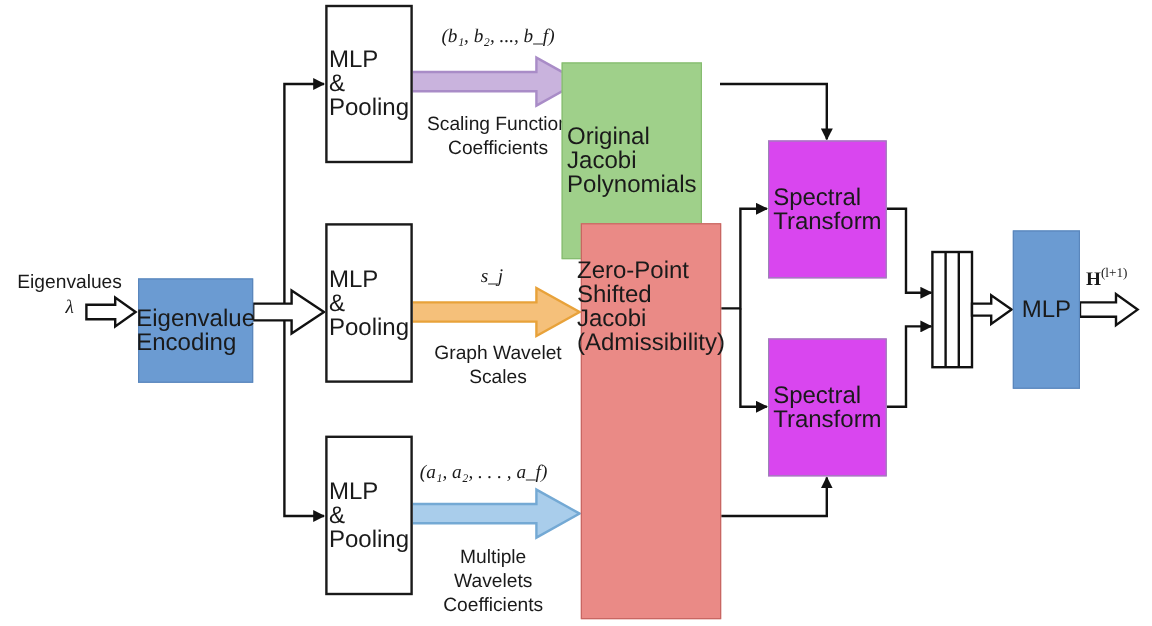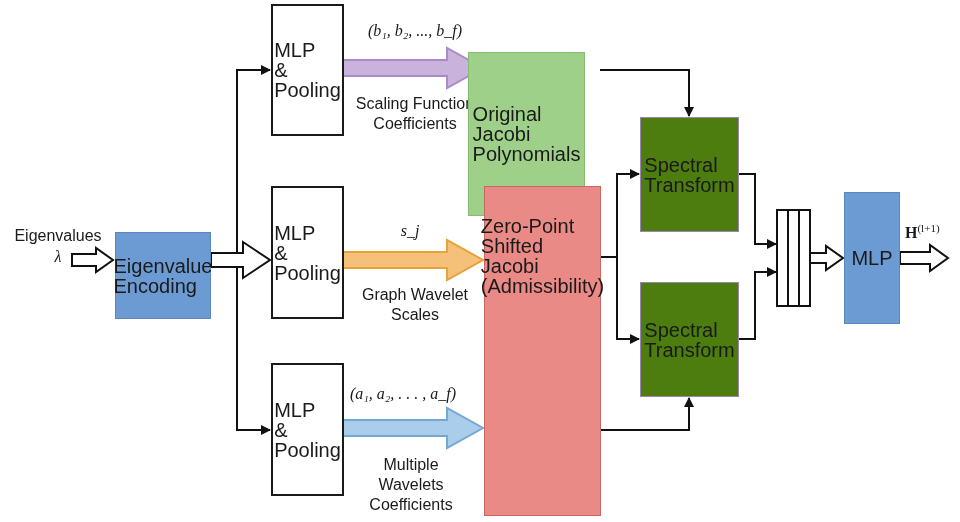--- a/index.html
+++ b/index.html
@@ -7,21 +7,21 @@
            font-family: "Liberation Sans", sans-serif; color: #1a1a1a; }
     svg { position: absolute; left: 0; top: 0; }
     .box { position: absolute; box-sizing: border-box; display: flex; align-items: center;
            justify-content: center; text-align: left; font-size: 20px; line-height: 20px; white-space: pre-line; }
     .lbl { position: absolute; text-align: center; font-size: 16px; line-height: 20px; white-space: pre-line; }
     .math { position: absolute; font-family: Liberation Serif, serif; font-style: italic; font-size: 16px; text-align: center; }
     .white { background: #ffffff; border: 2px solid #1a1a1a; }
     .blue { background: #6b9bd2; border: 1.5px solid #5a86bc; }
     .green { background: #9fd08a; border: 1.5px solid #86bc70; }
     .red { background: #ea8a86; border: 1.5px solid #c86662; }
-    .purple { background: #4d7c0f; border: 1.5px solid #9b84b6; }
+    .purple { background: #d946ef; border: 1.5px solid #9b84b6; }
   </style>
 </head>
 <body>
 
 <svg width="960" height="522">
   <defs>
     <marker id="ah" markerWidth="10" markerHeight="10" refX="9" refY="5" orient="auto" markerUnits="userSpaceOnUse">
       <path d="M0,0 L10,5 L0,10 z" fill="#111"></path>
     </marker>
   </defs>

